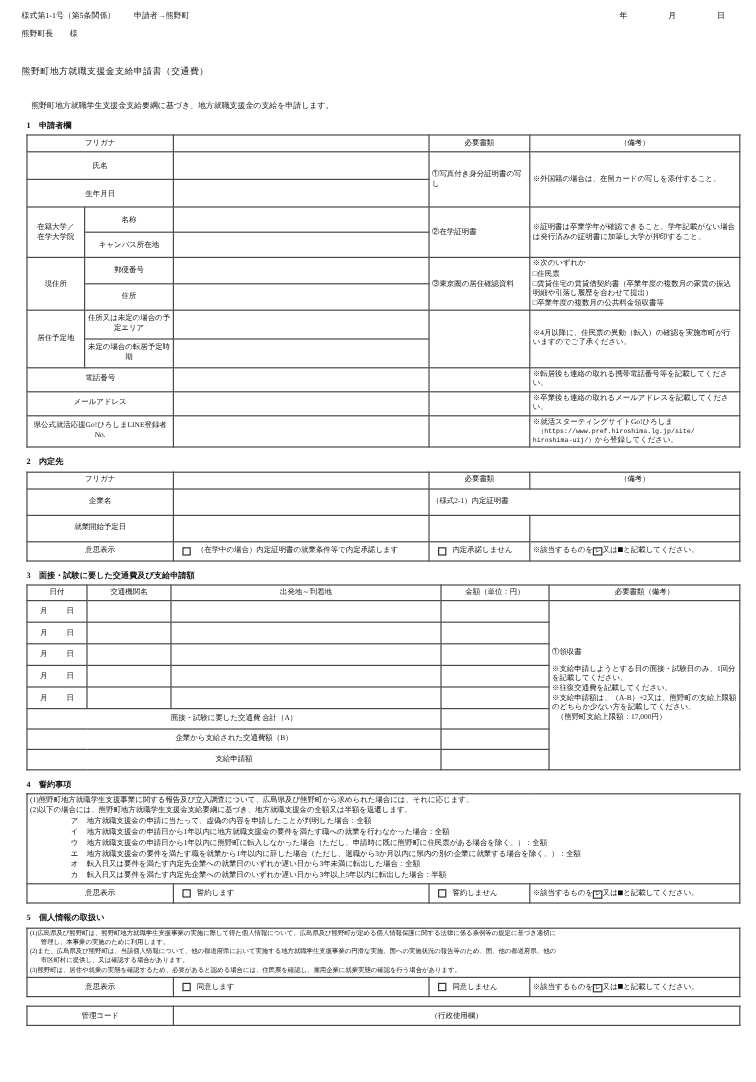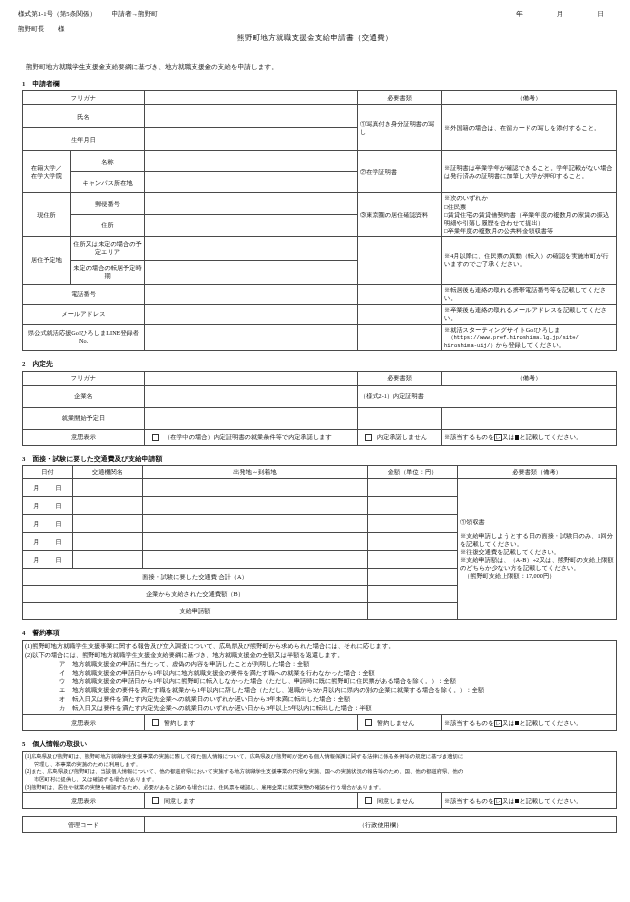--- a/index.html
+++ b/index.html
@@ -15,21 +15,21 @@
   .page{position:relative;width:630px;height:902px;padding:0;box-sizing:border-box;}
   .inner{padding:10px 18px 0 18px;}
 
   
   .hdr-row{display:flex;align-items:flex-start;justify-content:space-between;}
   .hdr-left{font-size:6.6px;white-space:nowrap;}
   .hdr-left .pt2{margin-left:14px;}
   .hdr-date{display:flex;gap:34px;font-size:6.6px;padding-right:8px;}
   .hdr-to{font-size:6.6px;margin-top:7px;}
   .hdr-to .sama{margin-left:12px;}
-  .doc-title{text-align:center;font-size:7.4px;letter-spacing:.4px;}
+  .doc-title{font-size:7.4px;margin-top:22px;letter-spacing:.4px;}
   .lede{font-size:6.6px;margin-top:20px;margin-left:8px;}
 
   
   .sec-h{font-size:6.8px;font-weight:bold;margin:9px 0 2px 4px;display:flex;gap:7px;}
 
   
   table.frm{border-collapse:collapse;width:594px;margin-left:4px;table-layout:fixed;}
   table.frm td{
     border:0.6px solid #4a4a4a;
     padding:1px 2px;

